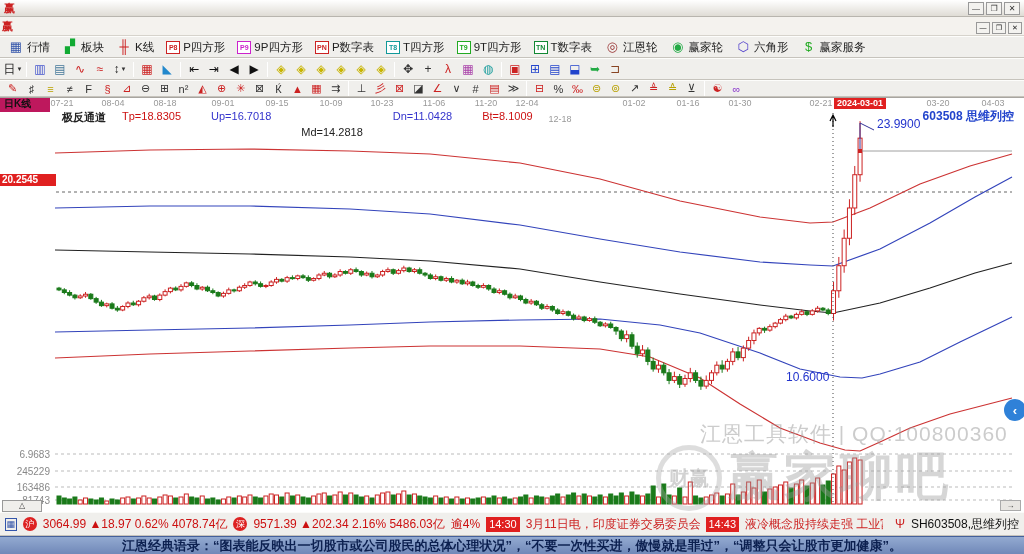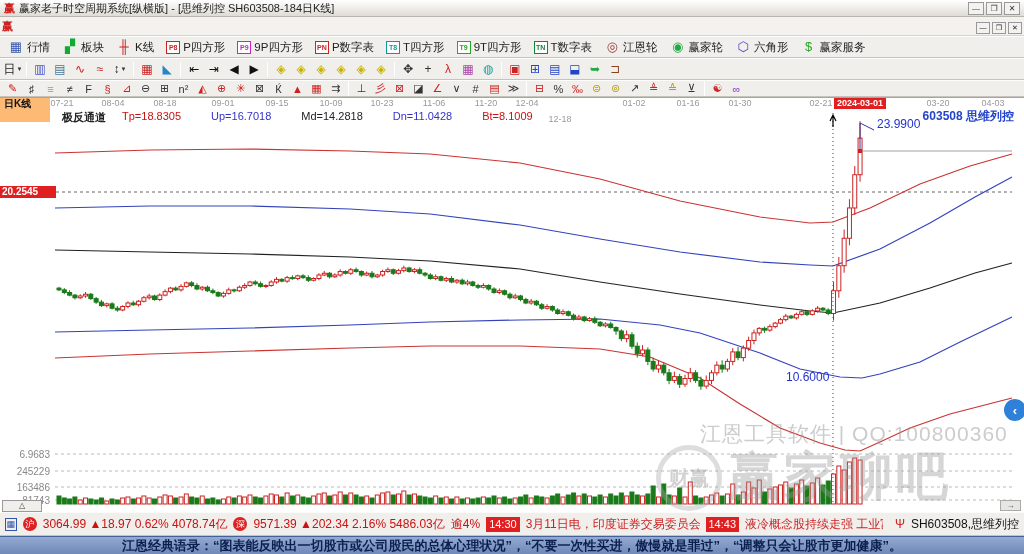--- a/index.html
+++ b/index.html
@@ -20,25 +20,25 @@
   .badge{width:14px;height:13px;border:1px solid;font-size:7px;font-weight:bold;line-height:11px;text-align:center;background:#fff}
   .ico{font-size:13px;width:16px;text-align:center;line-height:16px}
   .ibtn{width:20px;height:19px;display:flex;align-items:center;justify-content:center;font-size:12px;border:1px solid transparent}
   .caret{font-size:6px;color:#333;margin-left:1px}
   .sep{width:1px;height:15px;background:#c2bfb8;border-right:1px solid #fff;margin:0 3px}
   .ibtn3{width:19px;height:15px;display:flex;align-items:center;justify-content:center;font-size:11px;border:1px solid transparent}
   #chart{position:relative;width:1024px;height:415px;background:#fff;overflow:hidden;border-top:1px solid #a8a5a0}
   #svg{position:absolute;left:0;top:0}
   .datelabel{position:absolute;top:0;font-size:9px;line-height:11px;color:#999;transform:translateX(-50%);white-space:nowrap;z-index:2}
   .datelabel.hl{background:#e02020;color:#fff;transform:none;padding:0 3px;font-weight:bold}
-  .klinetab{position:absolute;left:0;top:0;width:50px;height:24px;background:#fdba74;font-size:10px;font-weight:bold;color:#111;padding-left:4px;line-height:12px;z-index:3}
+  .klinetab{position:absolute;left:0;top:0;width:50px;height:14px;background:#be185d;font-size:10px;font-weight:bold;color:#111;padding-left:4px;line-height:12px;z-index:3}
   .indicator{position:absolute;left:62px;top:12px;font-size:11px;display:flex;gap:16px;z-index:2;white-space:nowrap}
   .ind-name{color:#222;font-weight:bold}
   .symbol{position:absolute;right:10px;top:10px;color:#2244cc;font-size:12px;font-weight:bold;z-index:2}
-  .pricebox{position:absolute;left:0;top:88px;width:56px;background:#e02020;color:#fff;font-size:10px;font-weight:bold;padding:1px 2px;line-height:10px;z-index:3}
+  .pricebox{position:absolute;left:0;top:76px;width:56px;background:#e02020;color:#fff;font-size:10px;font-weight:bold;padding:1px 2px;line-height:10px;z-index:3}
   .scalelbl{position:absolute;font-size:10px;color:#888;width:50px;text-align:right;line-height:11px;z-index:2}
   .wm1{position:absolute;left:700px;top:322px;font-size:21px;color:#9a9a9a;opacity:.5;letter-spacing:1px;z-index:1;white-space:nowrap}
   .wmseal{position:absolute;left:656px;top:347px;width:66px;height:66px;border:5px solid #a8a8a8;border-radius:50%;opacity:.38;display:flex;align-items:center;justify-content:center;font-size:20px;font-weight:bold;color:#8a8a8a;z-index:1}
   .wm2{position:absolute;left:728px;top:344px;font-size:52px;font-weight:bold;color:#9a9a9a;opacity:.4;letter-spacing:4px;z-index:1;white-space:nowrap}
   .mk-high{position:absolute;left:877px;top:19px;color:#2233cc;font-size:12px;z-index:2}
   .mk-low{position:absolute;left:786px;top:272px;color:#2233cc;font-size:12px;z-index:2}
   .chev{position:absolute;left:1004px;top:301px;width:22px;height:22px;border-radius:50%;background:#2f81d8;color:#fff;font-size:13px;font-weight:bold;display:flex;align-items:center;justify-content:center;z-index:4}
   .deltabtn{position:absolute;left:2px;top:402px;width:40px;height:12px;background:#f0efec;border:1px solid #999;font-size:8px;line-height:10px;text-align:center;color:#444;z-index:4}
   .arrowbtn{position:absolute;left:1000px;top:402px;width:21px;height:11px;background:#e8e6e2;border:1px solid #aaa;font-size:8px;line-height:9px;text-align:center;color:#444;z-index:4}
   #status{height:24px;display:flex;align-items:center;gap:6px;padding:0 5px;font-size:12px;background:#f0efec;border-top:1px solid #fbfbf9;border-bottom:1px solid #c6c3bc}
@@ -49,21 +49,20 @@
   .newstxt{color:#cc2222;white-space:nowrap;overflow:hidden}
   .sigicon{color:#cc2222;font-size:12px}
   .stsymbol{color:#111;white-space:nowrap}
   #quote{height:18px;background:linear-gradient(#93aad1,#7088b8);border-top:1px solid #44609a;color:#0c2050;font-size:13px;font-weight:bold;display:flex;align-items:center;justify-content:center;white-space:nowrap}
 </style>
 </head>
 <body>
 
 <div class="titlebar">
   <span class="appicon">赢</span>
-  <span>赢家老子时空周期系统[纵横版] - [思维列控  SH603508-184日K线]</span>
   <span class="spacer"></span>
   <span id="winctrls"><span class="winctrl" style="display: inline-block;">—</span><span class="winctrl" style="display: inline-block;">❐</span><span class="winctrl" style="display: inline-block;">✕</span></span>
 </div>
 
 <div class="menubar">
   <span class="appicon" style="margin-right:2px">赢</span>
   <span class="spacer"></span>
   <span id="mdictrls"><span class="mdictrl" style="display: inline-block;">—</span><span class="mdictrl" style="display: inline-block;">❐</span><span class="mdictrl" style="display: inline-block;">✕</span></span>
 </div>
 
@@ -358,21 +357,21 @@
       <span class="datelabel" style="left: 821px;">02-21</span>
       <span class="datelabel hl" style="left: 834px;">2024-03-01</span>
       <span class="datelabel" style="left: 938px;">03-20</span>
       <span class="datelabel" style="left: 993px;">04-03</span>
     </div>
   <div class="indicator">
     <span class="ind-name">极反通道</span>
     <span id="indvals" style="display:flex;gap:30px">
         <span style="color: rgb(204, 17, 17);">Tp=18.8305</span>
         <span style="color: rgb(51, 51, 204);">Up=16.7018</span>
-        <span style="color: rgb(34, 34, 34);">Md=14.2818</span>
+        <span style="color: rgb(34, 34, 34); margin-top: 16px;">Md=14.2818</span>
         <span style="color: rgb(51, 51, 204);">Dn=11.0428</span>
         <span style="color: rgb(204, 17, 17);">Bt=8.1009</span>
       </span>
   </div>
   <div class="symbol">603508  思维列控</div>
   <svg id="svg" width="1024" height="415" viewBox="0 97 1024 415">
       <line x1="55" y1="453" x2="1012" y2="453" stroke="#bbbbbb" stroke-width="1" stroke-dasharray="3,3"></line>
       <line x1="55" y1="470" x2="1012" y2="470" stroke="#bbbbbb" stroke-width="1" stroke-dasharray="3,3"></line>
       <line x1="55" y1="486" x2="1012" y2="486" stroke="#bbbbbb" stroke-width="1" stroke-dasharray="3,3"></line>
       <line x1="55" y1="499" x2="1012" y2="499" stroke="#bbbbbb" stroke-width="1" stroke-dasharray="3,3"></line>

